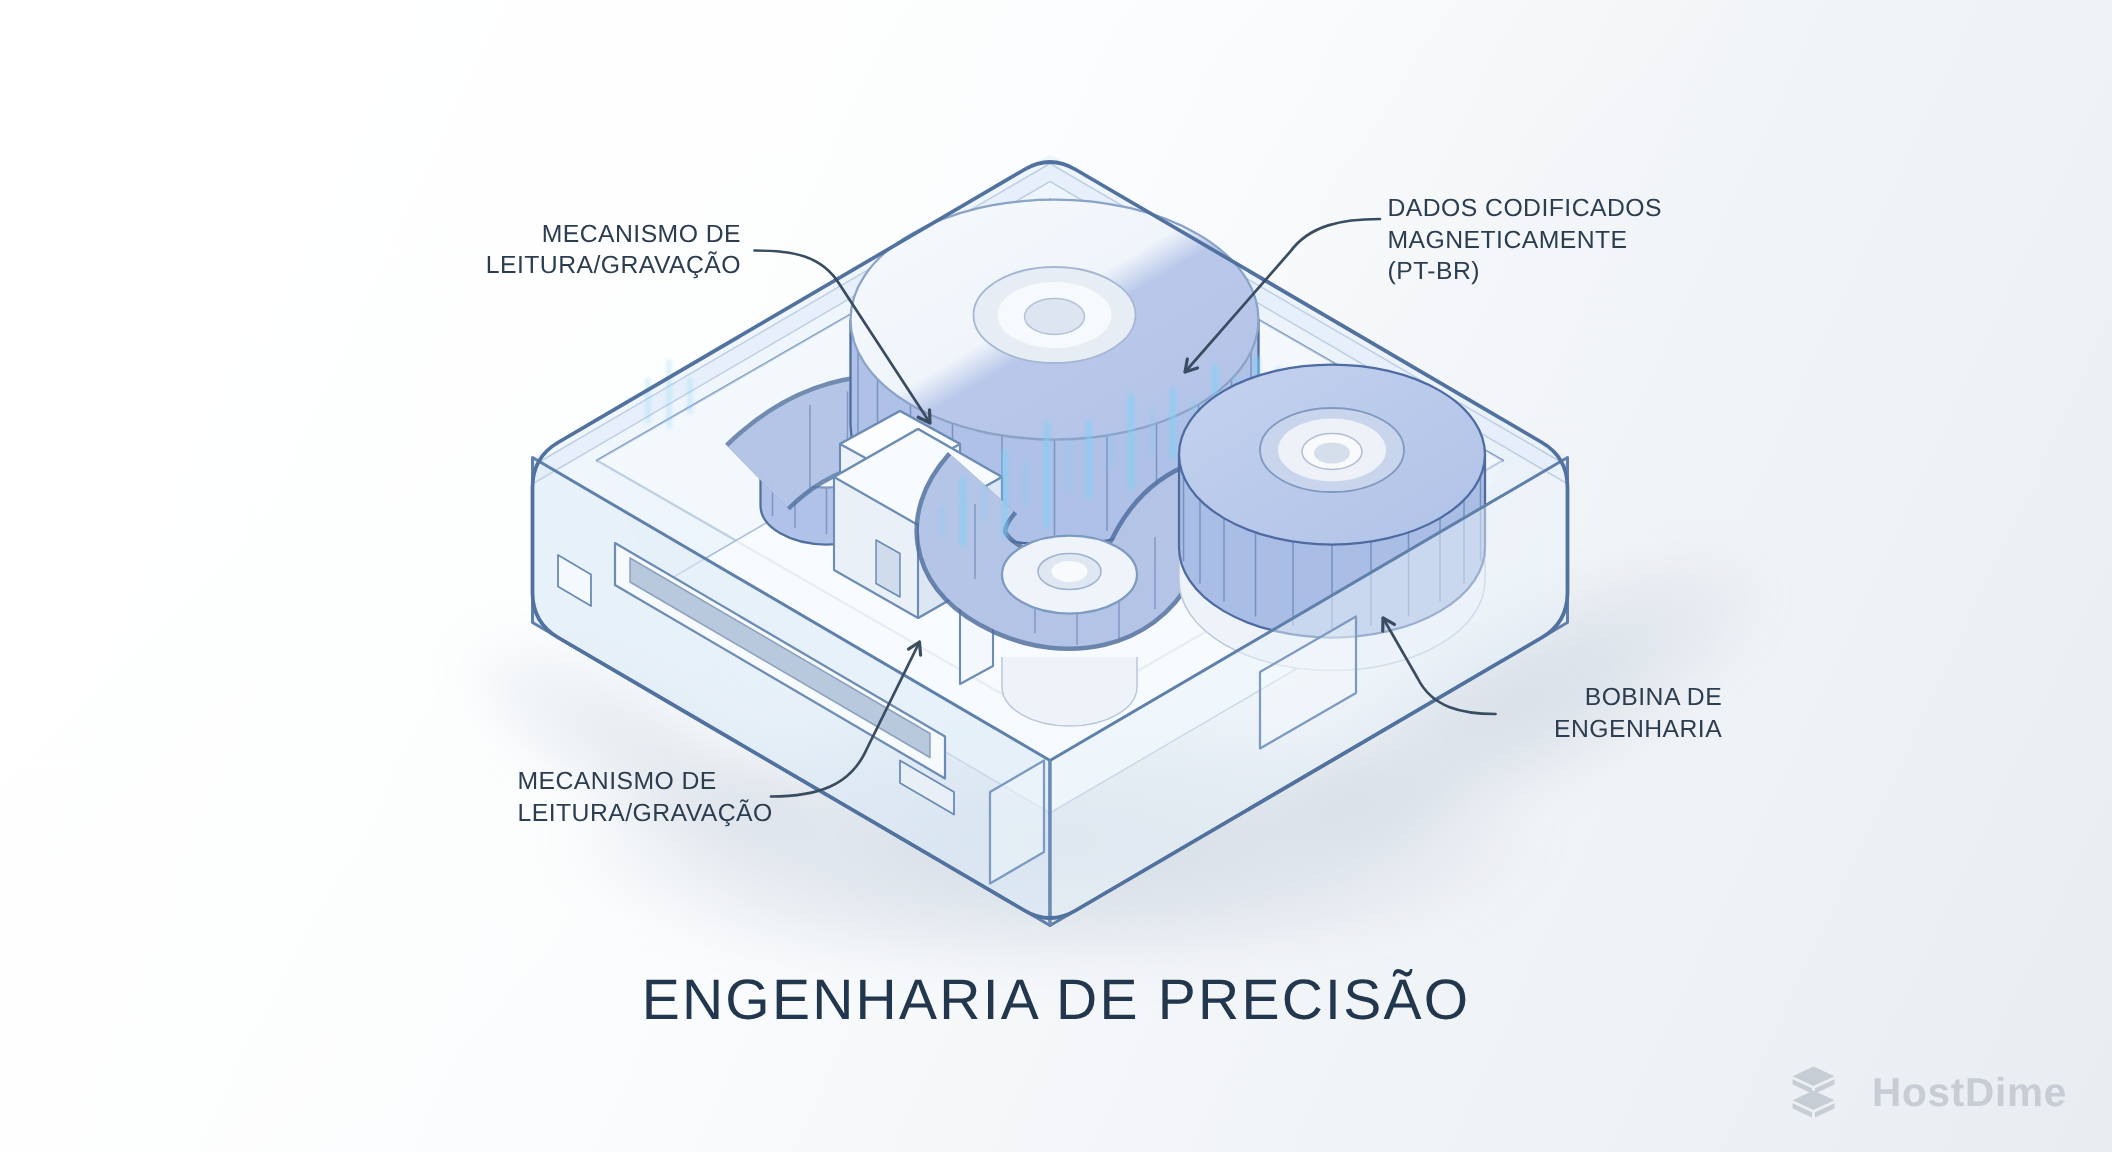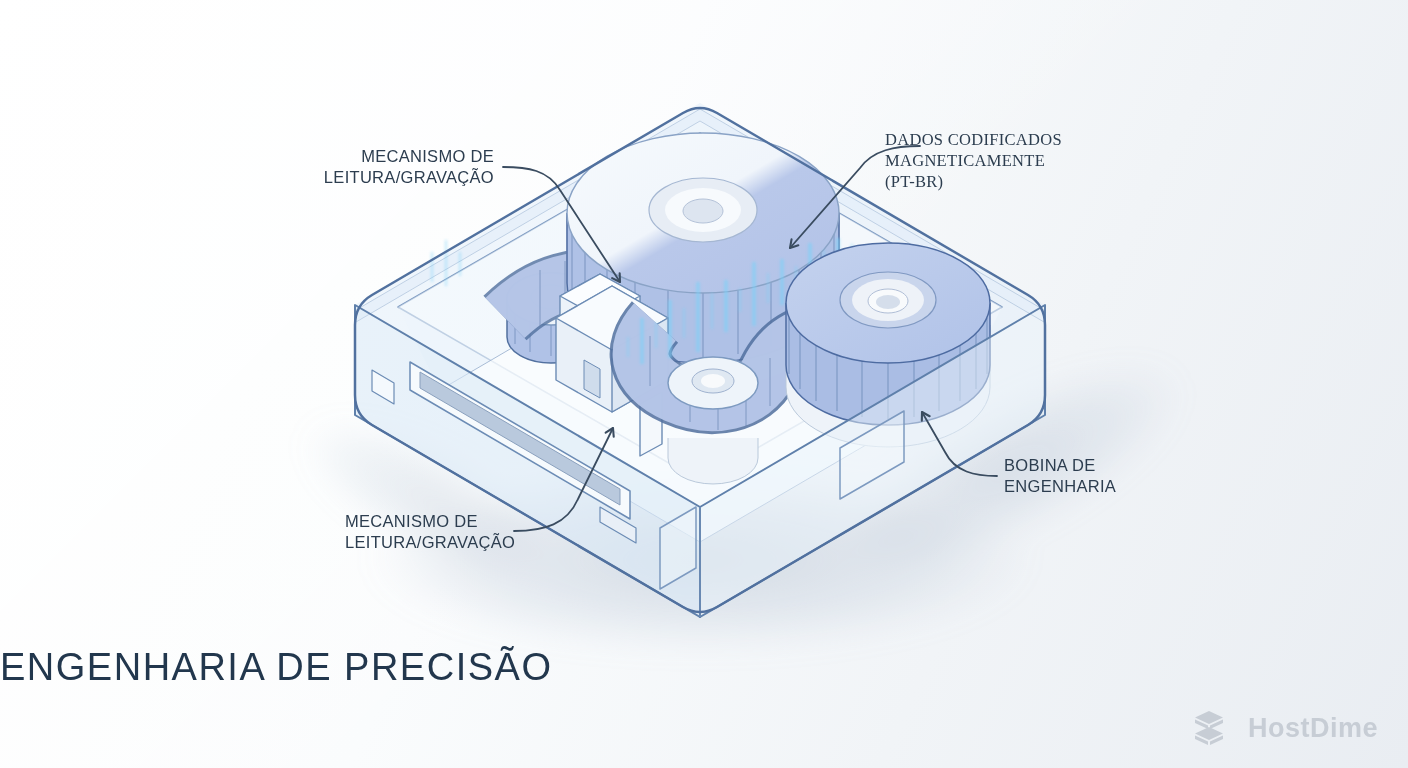--- a/index.html
+++ b/index.html
@@ -13,25 +13,25 @@
     content:"";position:absolute;inset:0;
     background:linear-gradient(135deg,rgba(255,255,255,.65) 20%,rgba(255,255,255,0) 55%);
     pointer-events:none;
   }
   svg.illustration{position:absolute;left:0;top:0;}
   .callout{
     position:absolute;color:#2c3d4f;font-size:16.5px;line-height:21px;
     font-weight:400;letter-spacing:.3px;white-space:nowrap;
   }
   .co-tl{top:146px;right:914px;text-align:right;}
-  .co-tr{top:129px;left:885px;font-family:Liberation Serif, serif;}
-  .co-r {top:455px;left:1004px;}
+  .co-tr{top:129px;left:925px;}
+  .co-r {top:455px;left:1036px;text-align:right;}
   .co-bl{top:511px;left:345px;}
   .diagram-title{
-    position:absolute;left:0;right:0;top:646px;text-align:left;
+    position:absolute;left:0;right:0;top:646px;text-align:center;
     font-size:38px;letter-spacing:1.5px;font-weight:400;color:#22374d;
   }
   .brand{
     position:absolute;top:710px;right:30px;display:flex;align-items:center;gap:22px;
     color:#c7cdd5;font-size:27px;font-weight:700;letter-spacing:.5px;
   }
   .brand svg{display:block;}
 </style>
 </head>
 <body>

